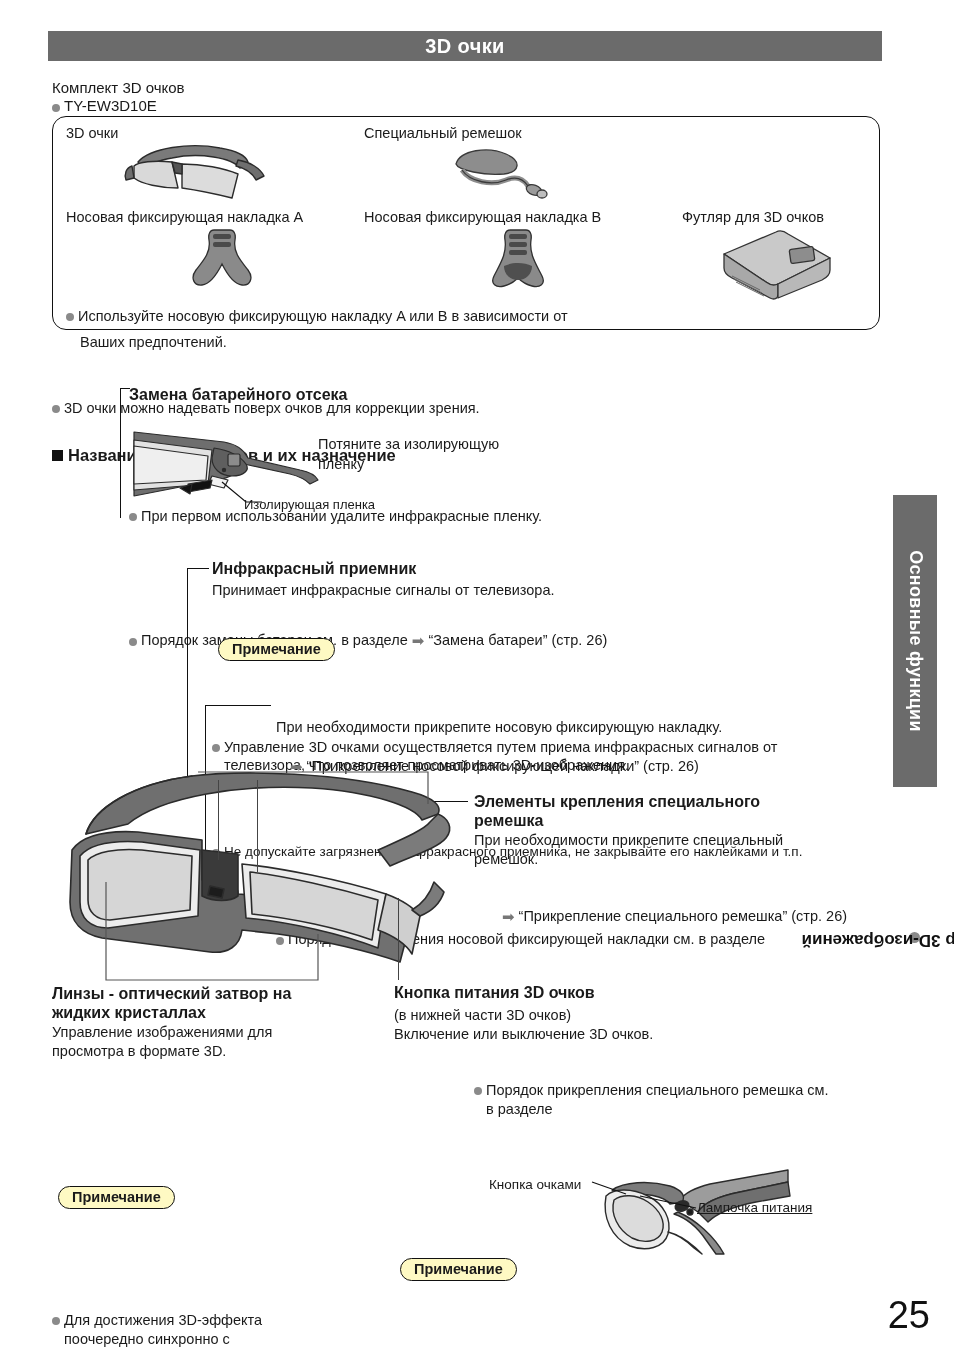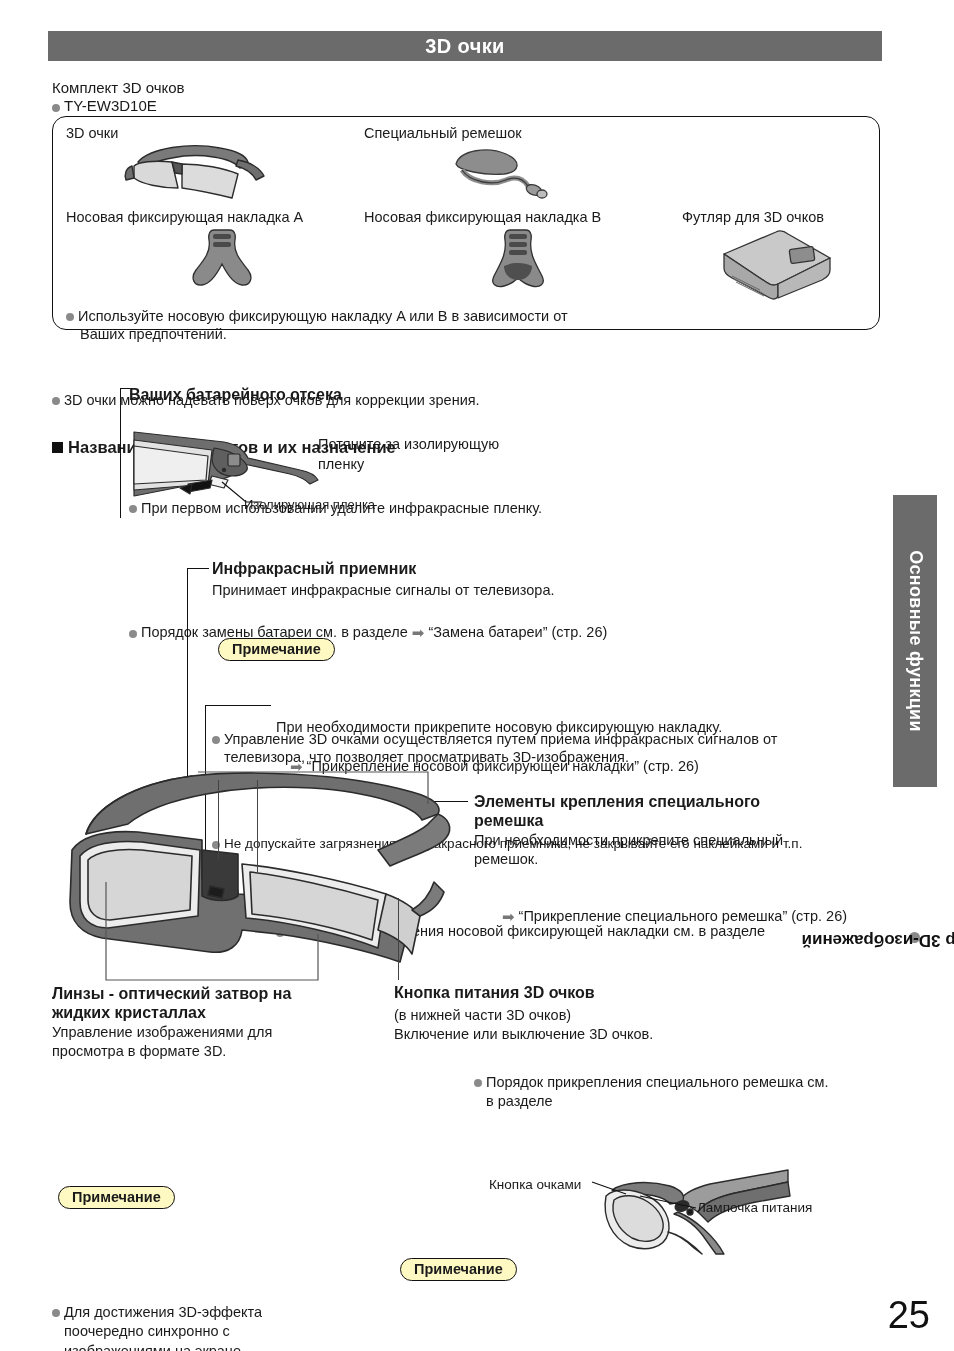--- a/index.html
+++ b/index.html
@@ -247,32 +247,32 @@
         <rect x="76" y="20" width="24" height="14" rx="2" fill="#8d8d8d" transform="rotate(-8 88 27)"></rect>
         <path d="M18 48 L 46 62" stroke="#666" stroke-width="1"></path>
         <path d="M20 51 L 48 65" stroke="#666" stroke-width="1"></path>
         <path d="M22 54 L 50 68" stroke="#666" stroke-width="1"></path>
       </g>
     </svg>
   </div>
 
   <div class="txt bul" style="left:66px; top:288px; width:580px;">
     <div>Используйте носовую фиксирующую накладку A или B в зависимости от</div>
-    <div style="margin-left:2px;">Ваших предпочтений.</div>
+    <div style="margin-left:2px;margin-top:8px;">Ваших предпочтений.</div>
   </div>
 
   <div class="txt bul" style="left:52px; top:335px;">
     <span>3D очки можно надевать поверх очков для коррекции зрения.</span>
   </div>
 
   <div class="txt sqbul bold" style="left:52px; top:364px; font-size:16.5px;">
     <span>Названия компонентов и их назначение</span>
   </div>
 
-  <div class="txt bold" style="left:129px; top:386px; font-size:16px;">Ваших батарейного отсека</div>
+  <div class="txt bold" style="left:129px; top:386px; font-size:16px;">Замена батарейного отсека</div>
 
   <div class="txt bul" style="left:129px; top:406px;">
     <span>При первом использовании удалите инфракрасные пленку.</span>
   </div>
 
   <div class="lline h" style="left:120px; top:388px; width:10px;"></div>
   <div class="lline v" style="left:120px; top:388px; height:130px;"></div>
 
   <div style="position:absolute; left:132px; top:426px; width:190px; height:82px;">
     <svg width="190" height="82" viewBox="0 0 190 82">
@@ -458,21 +458,21 @@
     </svg>
   </div>
 
   <div class="txt" style="left:489px; top:1176px; font-size:13.5px;">Кнопка очками</div>
   <div style="position:absolute; left:592px; top:1182px; width:36px; height:14px;">
     <svg width="36" height="14" viewBox="0 0 36 14">
         <path d="M0 0 L 34 12" stroke="#111" stroke-width="1.1" fill="none"></path>
       </svg>
   </div>
 
-  <div class="txt" style="left:697px; top:1199px; font-size:13.5px;">Лампочка питания</div>
+  <div class="txt" style="left:697px; top:1199px; font-size:13.5px;text-decoration:underline;">Лампочка питания</div>
   <div style="position:absolute; left:640px; top:1194px; width:58px; height:16px;">
     <svg width="58" height="16" viewBox="0 0 58 16">
         <path d="M0 2 L 56 14" stroke="#111" stroke-width="1.1" fill="none"></path>
       </svg>
   </div>
 
   <div class="note-pill" style="left:400px; top:1258px;">
     <span>Примечание</span>
   </div>
 

